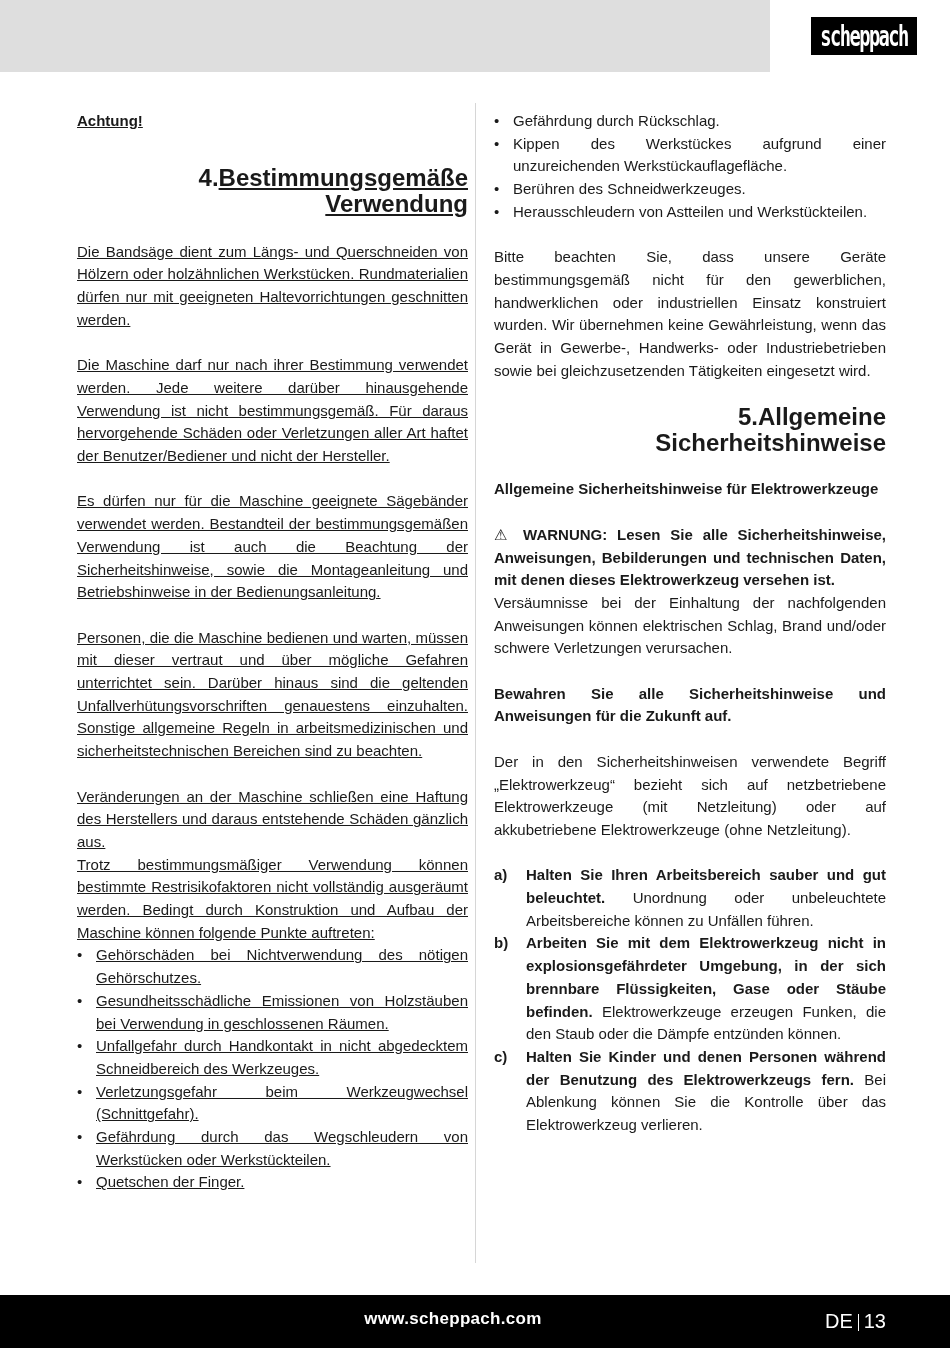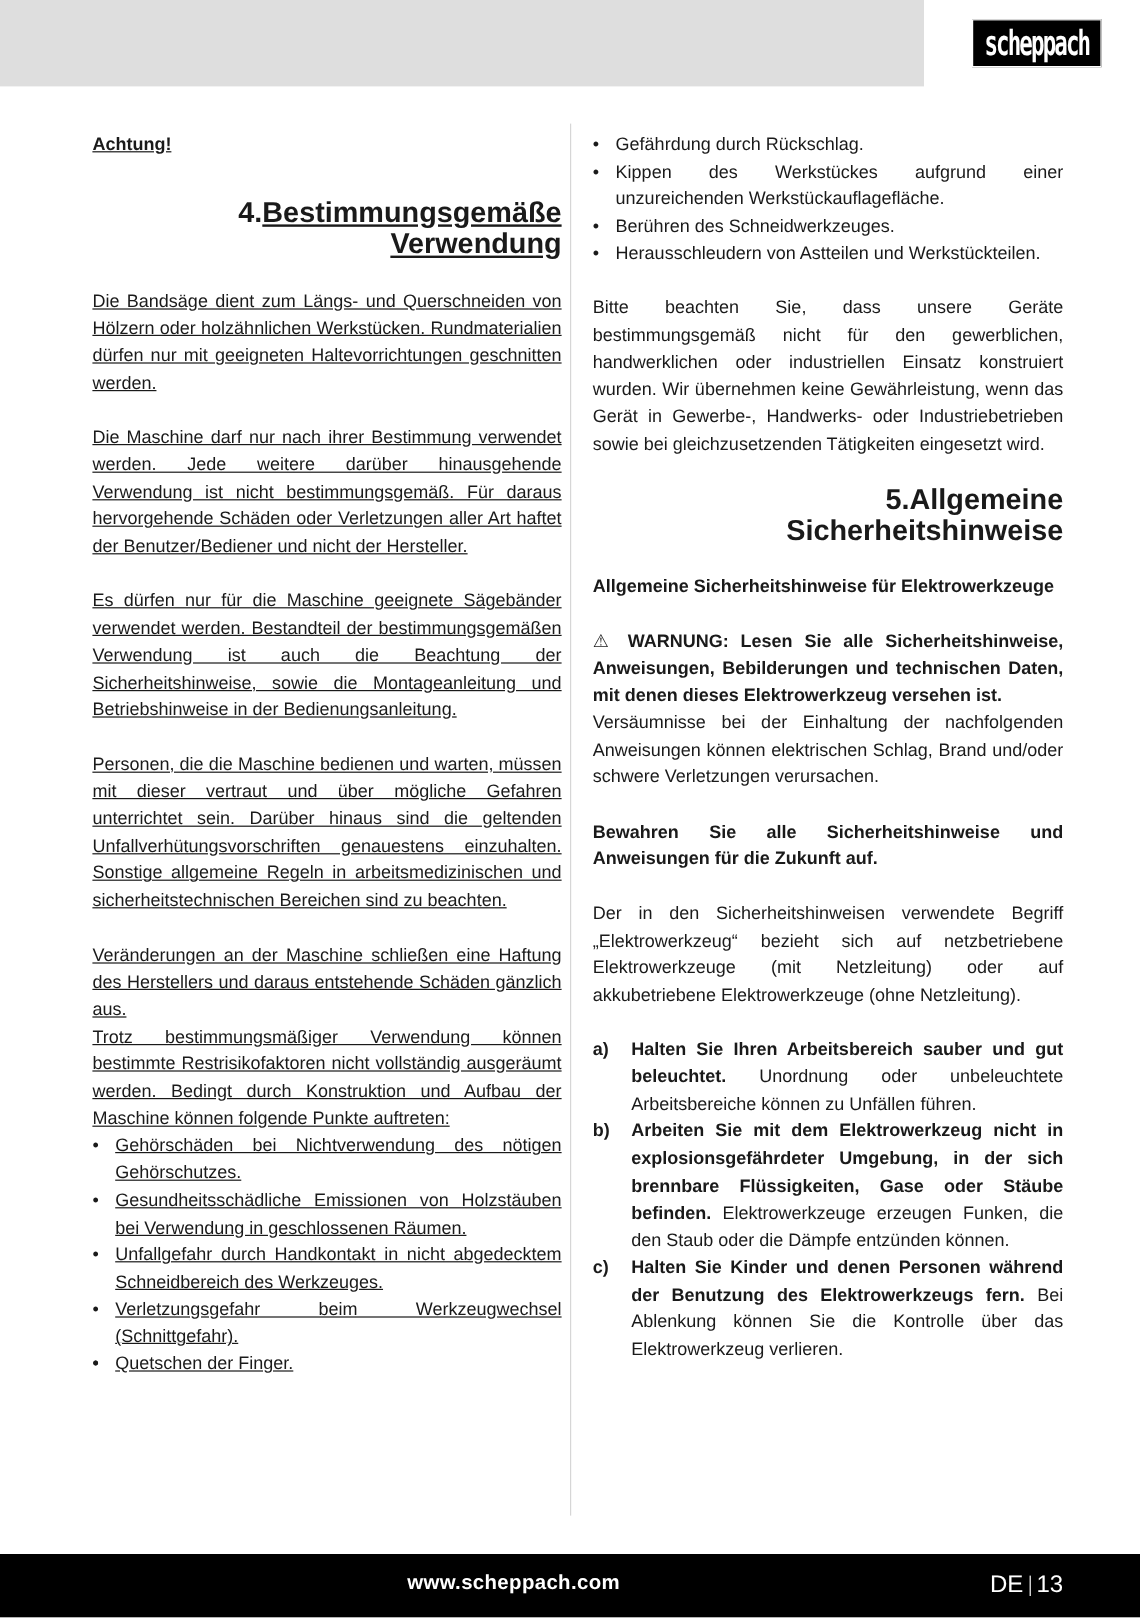--- a/index.html
+++ b/index.html
@@ -44,21 +44,21 @@
   ul.bullets li { position: relative; padding-left: 19px; }
   ul.bullets li .dot { position: absolute; left: 0; top: 0; }
   .alpha { position: relative; padding-left: 32px; }
   .alpha .lbl { position: absolute; left: 0; top: 0; font-weight: bold; }
   .footer {
     position: absolute; left: 0; top: 1295px; width: 950px; height: 53px;
     background: #000; color: #fff;
   }
   .footer .url {
     position: absolute; left: 0; width: 856px; top: 14px; text-align: center;
-    font-size: 17px; font-weight: bold; letter-spacing: 0.3px;
+    font-size: 17px; font-weight: bold; letter-spacing: 0.3px; padding-left: 25px;
   }
   .footer .page {
     position: absolute; right: 64px; top: 15px; font-size: 20px;
   }
   .footer .sep { display: inline-block; width: 1px; height: 17px; background:#fff; vertical-align: -3px; margin: 0 5px; }
 </style>
 </head>
 <body>
 
 <div class="header">
@@ -82,21 +82,21 @@
   <div class="gap"></div>
   <p>Personen, die die Maschine bedienen und warten, müssen mit dieser vertraut und über mögliche Gefahren unterrichtet sein. Darüber hinaus sind die geltenden Unfallverhütungsvorschriften genauestens einzuhalten. Sonstige allgemeine Regeln in arbeitsmedizinischen und sicherheitstechnischen Bereichen sind zu beachten.</p>
   <div class="gap"></div>
   <p>Veränderungen an der Maschine schließen eine Haftung des Herstellers und daraus entstehende Schäden gänzlich aus.</p>
   <p>Trotz bestimmungsmäßiger Verwendung können bestimmte Restrisikofaktoren nicht vollständig ausgeräumt werden. Bedingt durch Konstruktion und Aufbau der Maschine können folgende Punkte auftreten:</p>
   <ul class="bullets">
     <li><span class="dot">•</span><span>Gehörschäden bei Nichtverwendung des nötigen Gehörschutzes.</span></li>
     <li><span class="dot">•</span><span>Gesundheitsschädliche Emissionen von Holzstäuben bei Verwendung in geschlossenen Räumen.</span></li>
     <li><span class="dot">•</span><span>Unfallgefahr durch Handkontakt in nicht abgedecktem Schneidbereich des Werkzeuges.</span></li>
     <li><span class="dot">•</span><span>Verletzungsgefahr beim Werkzeugwechsel (Schnittgefahr).</span></li>
-    <li><span class="dot">•</span></li>
+    <li><span class="dot">•</span><span>Gefährdung durch das Wegschleudern von Werkstücken oder Werkstückteilen.</span></li>
     <li><span class="dot">•</span><span>Quetschen der Finger.</span></li>
   </ul>
 </div>
 
 <div class="col right">
   <ul class="bullets">
     <li><span class="dot">•</span><span>Gefährdung durch Rückschlag.</span></li>
     <li><span class="dot">•</span><span>Kippen des Werkstückes aufgrund einer unzureichenden Werkstückauflagefläche.</span></li>
     <li><span class="dot">•</span><span>Berühren des Schneidwerkzeuges.</span></li>
     <li><span class="dot">•</span><span>Herausschleudern von Astteilen und Werkstückteilen.</span></li>

